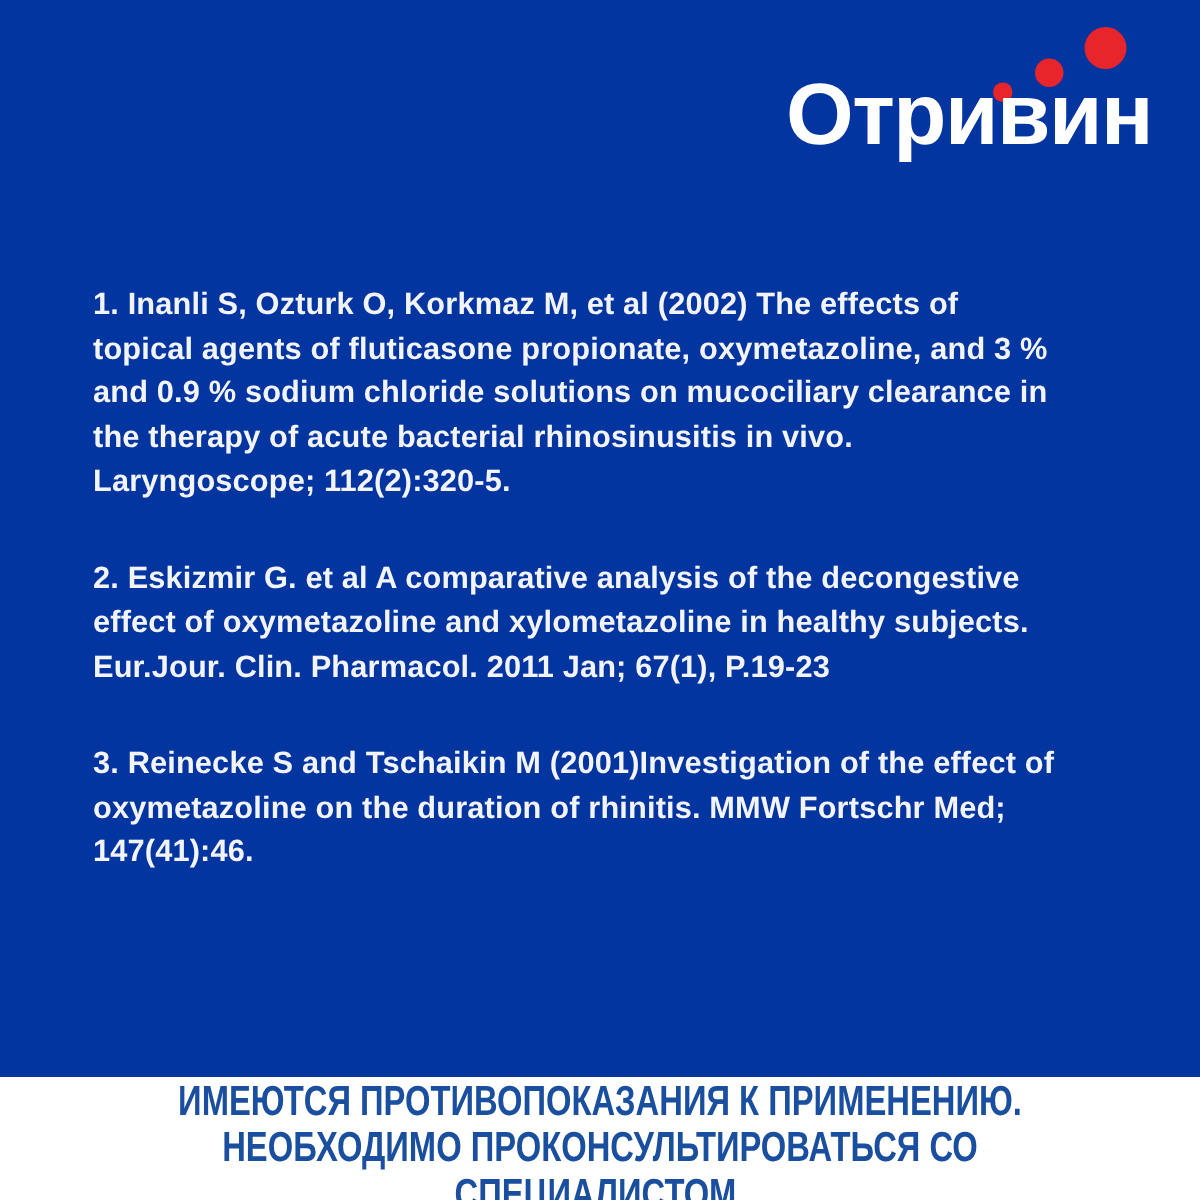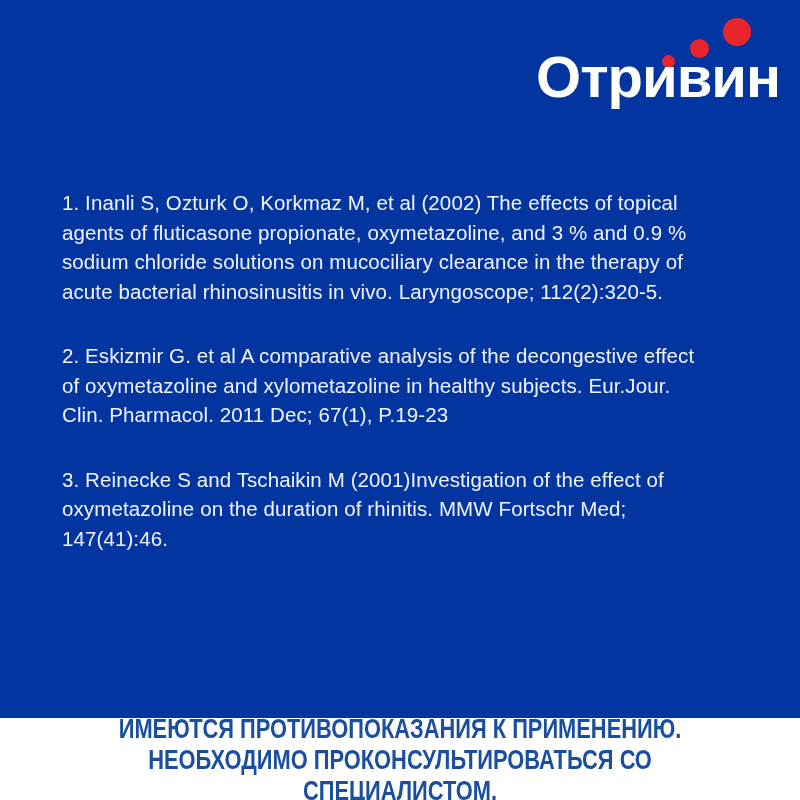--- a/index.html
+++ b/index.html
@@ -24,21 +24,21 @@
   
   #logo-area {
     position: absolute;
     top: 14px;
     right: 20px;
     width: 300px;
     height: 92px;
   }
   #logo-wordmark {
     position: absolute;
-    right: 0;
+    right: 12px;
     bottom: 0;
     font-family: "Liberation Sans", sans-serif;
     font-size: 58px;
     font-weight: bold;
     letter-spacing: -1px;
     color: #FFFFFF;
     line-height: 1;
     white-space: nowrap;
   }
   .logo-dot {
@@ -72,35 +72,35 @@
     top: 188px;
     width: 648px;
   }
   .reference {
     color: #F2F4FA;
     font-family: "Liberation Sans", sans-serif;
     font-size: 20.5px;
     line-height: 29.5px;
     letter-spacing: 0.1px;
     margin: 0 0 35px 0;
+    font-weight: bold;
   }
   .reference:last-child {
     margin-bottom: 0;
   }
 
   
   #warning-banner {
     position: absolute;
     left: 0;
     right: 0;
     bottom: 0;
     height: 82px;
     background: #FFFFFF;
     display: flex;
-    align-items: center;
     justify-content: center;
     box-sizing: border-box;
     padding: 0 6px;
   }
   #warning-text {
     margin: 0;
     color: #1A4FA0;
     font-family: "Liberation Sans Narrow", "Liberation Sans", sans-serif;
     font-size: 28px;
     font-weight: bold;
@@ -120,21 +120,21 @@
 
   <div id="logo-area">
     <span class="logo-dot" id="logo-dot-small"></span>
     <span class="logo-dot" id="logo-dot-medium"></span>
     <span class="logo-dot" id="logo-dot-large"></span>
     <div id="logo-wordmark">Отривин</div>
   </div>
 
   <div id="references">
     <p class="reference">1. Inanli S, Ozturk O, Korkmaz M, et al (2002) The effects of topical agents of fluticasone propionate, oxymetazoline, and 3 % and 0.9 % sodium chloride solutions on mucociliary clearance in the therapy of acute bacterial rhinosinusitis in vivo. Laryngoscope; 112(2):320-5.</p>
-    <p class="reference">2. Eskizmir G. et al A comparative analysis of the decongestive effect of oxymetazoline and xylometazoline in healthy subjects. Eur.Jour. Clin. Pharmacol. 2011 Dec; 67(1), P.19-23</p>
+    <p class="reference">2. Eskizmir G. et al A comparative analysis of the decongestive effect of oxymetazoline and xylometazoline in healthy subjects. Eur.Jour. Clin. Pharmacol. 2011 Jan; 67(1), P.19-23</p>
     <p class="reference">3. Reinecke S and Tschaikin M (2001)Investigation of the effect of oxymetazoline on the duration of rhinitis. MMW Fortschr Med; 147(41):46.</p>
   </div>
 
   <div id="warning-banner">
     <p id="warning-text">ИМЕЮТСЯ ПРОТИВОПОКАЗАНИЯ К ПРИМЕНЕНИЮ. НЕОБХОДИМО ПРОКОНСУЛЬТИРОВАТЬСЯ СО СПЕЦИАЛИСТОМ.</p>
   </div>
 
 </div>
 
 </body></html>

